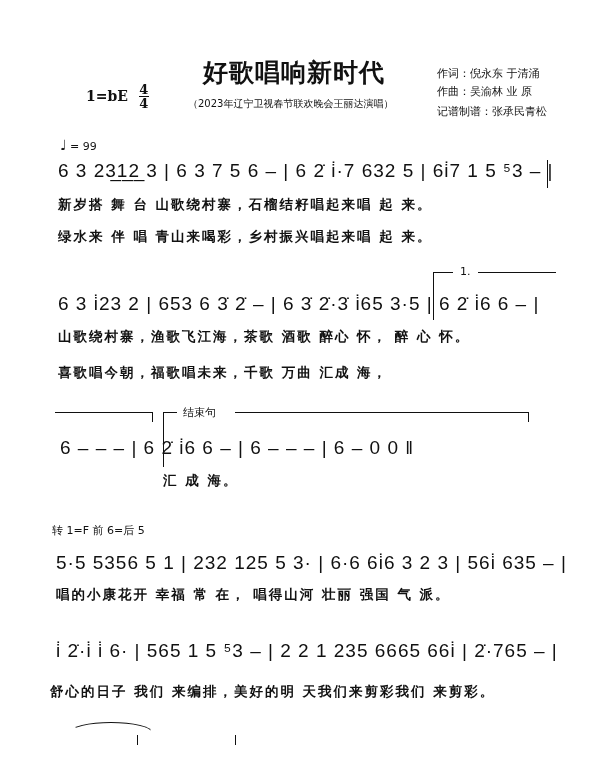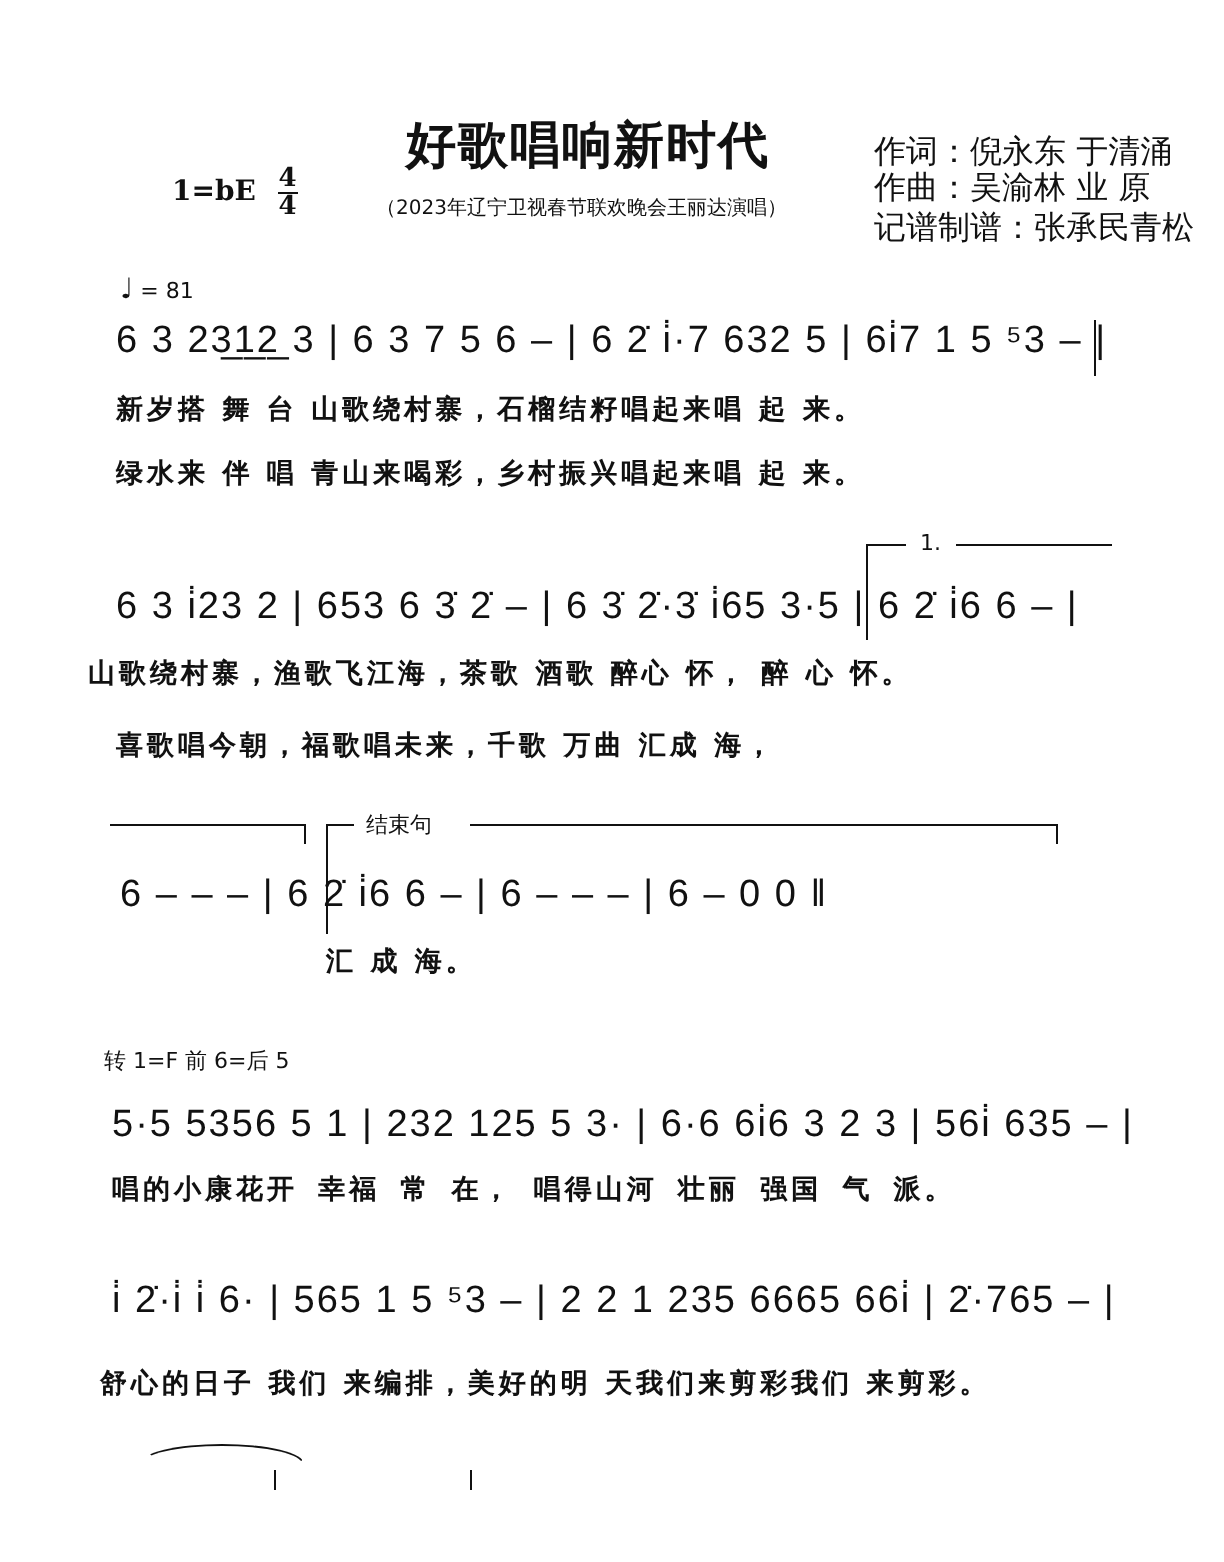--- a/index.html
+++ b/index.html
@@ -2,21 +2,21 @@
 <html><head>
 <meta charset="utf-8">
 <style>
   html, body { margin:0; padding:0; background:#ffffff; }
   body { width:612px; height:781px; position:relative; overflow:hidden; color:#111; font-family:"DejaVu Sans", sans-serif; }
   .abs { position:absolute; white-space:nowrap; }
   .title { font-family:"DejaVu Serif", serif; font-size:25px; font-weight:bold; letter-spacing:1px;text-align:right; }
   .key { font-family:"DejaVu Serif", serif; font-size:14px; font-weight:bold; }
   .frac { display:inline-flex; flex-direction:column; align-items:center; line-height:13px; font-weight:bold; font-family:"DejaVu Serif", serif; font-size:13px; vertical-align:middle; margin-left:6px; }
   .frac .bar { width:10px; border-top:1px solid #111; }
-  .credit { font-size:16px; }
+  .credit { font-size:11px; }
   .sub { font-size:10px; }
   .tempo { font-size:11px; }
   .notes { font-family:"Liberation Sans", sans-serif; font-size:19px; letter-spacing:1px; }
   .lyric { font-family:"DejaVu Serif", serif; font-size:13.5px; font-weight:bold; letter-spacing:2px; }
   .small { font-size:11px; }
   .barline { position:absolute; width:1px; background:#111; }
   .hline { position:absolute; height:1px; background:#111; }
   .slur { position:absolute; border:1px solid #111; border-color:#111 transparent transparent transparent; border-radius:50%/100% 100% 0 0; height:8px; }
 </style>
 </head>
@@ -31,48 +31,48 @@
   </span>
 </div>
 <div class="abs title" style="left:203px;top:56px;">好歌唱响新时代</div>
 <div class="abs sub" style="left:188px;top:97px;">（2023年辽宁卫视春节联欢晚会王丽达演唱）</div>
 <div class="abs credit" style="left:437px;top:66px;">作词：倪永东  于清涌</div>
 <div class="abs credit" style="left:437px;top:84px;">作曲：吴渝林  业  原</div>
 <div class="abs credit" style="left:437px;top:104px;">记谱制谱：张承民青松</div>
 
 <div class="abs tempo" style="left:60px;top:137px;">
   <span style="font-size:14px;">♩</span>
-  <span>= 81</span>
+  <span>= 99</span>
 </div>
 
 <div class="abs notes" style="left:58px;top:160px;">6 3 23̲1̲2̲ 3 | 6 3  7 5  6 – | 6 2̇  i̇·7  632 5 | 6i̇7 1 5  ⁵3 – |</div>
 <div class="barline" style="left:547px;top:160px;height:28px;"></div>
 <div class="abs lyric" style="left:58px;top:196px;">新岁搭 舞 台 山歌绕村寨，石榴结籽唱起来唱   起   来。</div>
 <div class="abs lyric" style="left:58px;top:228px;">绿水来 伴 唱 青山来喝彩，乡村振兴唱起来唱   起   来。</div>
 
 <div class="hline" style="left:433px;top:272px;width:20px;"></div>
 <div class="abs small" style="left:460px;top:265px;">1.</div>
 <div class="hline" style="left:478px;top:272px;width:78px;"></div>
 <div class="barline" style="left:433px;top:272px;height:48px;"></div>
 <div class="abs notes" style="left:58px;top:293px;">6 3 i̇23 2 | 653 6 3̇ 2̇ – | 6 3̇  2̇·3̇  i̇65  3·5 | 6 2̇  i̇6  6 – |</div>
-<div class="abs lyric" style="left:44px;top:328px;">山歌绕村寨，渔歌飞江海，茶歌 酒歌 醉心 怀，    醉   心  怀。</div>
+<div class="abs lyric" style="left:58px;top:328px;">山歌绕村寨，渔歌飞江海，茶歌 酒歌 醉心 怀，    醉   心  怀。</div>
 <div class="abs lyric" style="left:58px;top:364px;">喜歌唱今朝，福歌唱未来，千歌 万曲 汇成 海，</div>
 
 <div class="hline" style="left:55px;top:412px;width:97px;"></div>
 <div class="barline" style="left:152px;top:412px;height:10px;"></div>
 <div class="barline" style="left:163px;top:412px;height:55px;"></div>
 <div class="hline" style="left:163px;top:412px;width:14px;"></div>
 <div class="abs small" style="left:183px;top:405px;">结束句</div>
 <div class="hline" style="left:235px;top:412px;width:293px;"></div>
 <div class="barline" style="left:528px;top:412px;height:10px;"></div>
 <div class="abs notes" style="left:60px;top:437px;">6 – – – | 6 2̇  i̇6  6 – | 6 – – – | 6 – 0  0 ‖</div>
 <div class="abs lyric" style="left:163px;top:472px;">汇    成    海。</div>
 
 <div class="abs small" style="left:52px;top:523px;">转 1=F  前 6=后 5</div>
 <div class="abs notes" style="left:56px;top:552px;">5·5 5356 5 1 | 232 125 5 3· | 6·6 6i̇6 3 2 3 | 56i̇ 635 – |</div>
-<div class="abs lyric" style="left:56px;top:586px;font-family:Liberation Mono, monospace;">唱的小康花开   幸福 常   在，  唱得山河 壮丽   强国 气  派。</div>
+<div class="abs lyric" style="left:56px;top:586px;">唱的小康花开   幸福 常   在，  唱得山河 壮丽   强国 气  派。</div>
 
 <div class="abs notes" style="left:56px;top:640px;">i̇ 2̇·i̇  i̇ 6· | 565  1 5 ⁵3 – | 2 2 1  235  6665 66i̇ | 2̇·765 – |</div>
 <div class="abs lyric" style="left:50px;top:683px;">舒心的日子 我们 来编排，美好的明 天我们来剪彩我们 来剪彩。</div>
 
 <div class="slur" style="left:70px;top:722px;width:80px;"></div>
 <div class="barline" style="left:137px;top:735px;height:10px;"></div>
 <div class="barline" style="left:235px;top:735px;height:10px;"></div>
 
 </body></html>

